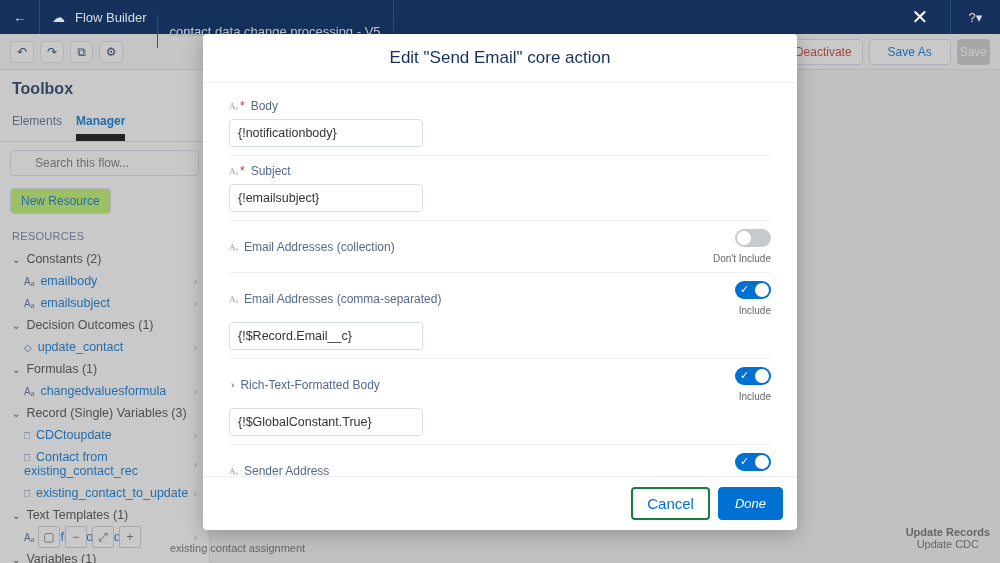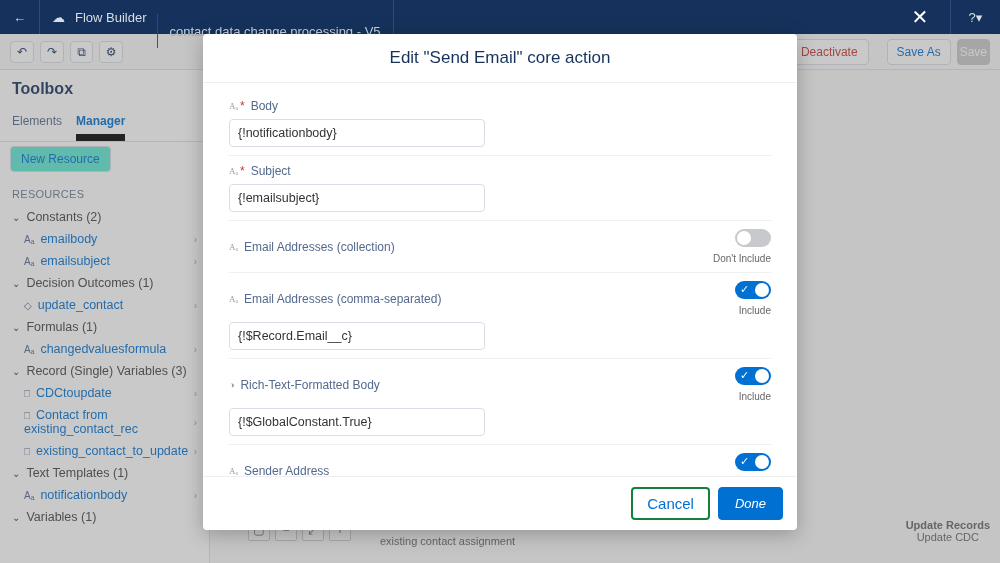--- a/index.html
+++ b/index.html
@@ -12,34 +12,34 @@
   .topbar .title .sub { padding-left: 12px; border-left:1px solid #2a4b7c; height:100%; display:flex; align-items:center; color:#c5d0de;margin-top:28px; }
   .topbar .spacer { flex: 1; }
   .topbar .close { width: 60px; display:flex; align-items:center; justify-content:center; font-size:20px; color:#fff; height:100%; }
   .topbar .help { width: 50px; display:flex; align-items:center; justify-content:center; border-left:1px solid #2a4b7c; height:100%; }
   
   
   .toolbar { height: 36px; background:#f9f9f9; border-bottom:1px solid #e1e1e1; display:flex; align-items:center; padding:0 10px; gap:6px; }
   .toolbar .btn { border:1px solid #d8dde6; background:#fff; border-radius:4px; padding:3px 6px; font-size:12px; color:#16325c; }
   .toolbar .spacer { flex:1; }
   .toolbar .btn.deact { color:#c23934; padding:5px 10px; }
-  .toolbar .btn.saveas { color:#0070d2; padding:5px 9px;margin-left:12px; }
+  .toolbar .btn.saveas { color:#0070d2; padding:5px 18px; }
   .toolbar .btn.save { background:#c9c9c9; color:#fff; padding:5px 2px; border-color:#c9c9c9; }
 
   
-  .main { display:flex; height: calc(563px - 70px); }
+  .main { display:flex; height: calc(563px - 70px); flex-direction: column; }
   .sidebar { width: 210px; background:#fff; border-right:1px solid #e2e2e2; display:flex; flex-direction:column; font-size:13px; color:#16325c; }
   .sidebar .heading { font-size:16px; font-weight:600; padding:10px 12px; }
   .tabs { display:flex; border-bottom:1px solid #e1e1e1; padding:0 12px; gap:14px; }
   .tabs .tab { padding:6px 0; font-size:12px; color:#54698d; }
   .tabs .tab.active { color:#0070d2; font-weight:600; border-bottom:7px solid #000000; }
   .search { margin:8px 10px; }
   .search input { width:100%; border:1px solid #d8dde6; border-radius:4px; padding:5px 8px 5px 24px; font-size:12px; }
   .newbtn { margin:4px 10px 10px 10px; }
-  .newbtn button { border:1px solid #d8dde6; background:#5eead4; color:#0070d2; border-radius:4px; padding:5px 10px; font-size:12px; }
+  .newbtn button { border:1px solid #d8dde6; background:#bef264; color:#0070d2; border-radius:4px; padding:5px 10px; font-size:12px; }
   .section-label { font-size:11px; color:#6b7b93; padding:6px 12px; letter-spacing:0.3px; }
   .group { padding:4px 12px; font-size:12.5px; display:flex; align-items:center; gap:6px; color:#444; }
   .group .chev { font-size:10px; color:#444; }
   .item { padding:4px 12px 4px 24px; font-size:12.5px; color:#0070d2; display:flex; align-items:center; justify-content:space-between; }
   .item .ico { color:#54698d; margin-right:6px; font-size:10px; }
   .item .arr { color:#aaa; font-size:10px; }
   .canvas { flex:1; position:relative; background:#f9f9f9; }
 
   
   .overlay { position:absolute; top:34px; left:0; right:0; bottom:0; background:rgba(100,100,100,0.35); display:flex; justify-content:center; }
@@ -54,21 +54,21 @@
   .field-label { font-size:12px; color:#54698d; display:flex; align-items:center; gap:6px; }
   .field-label .req { color:#c23934; margin-left:-4px; }
   .field-label .typeico { font-size:9px; color:#999; font-family:serif; }
   .toggle-wrap { text-align:right; font-size:10px; color:#54698d; }
   .toggle { width:36px; height:18px; border-radius:9px; display:inline-block; position:relative; background:#0070d2; }
   .toggle.off { background:#c7c9cc; }
   .toggle .knob { width:14px; height:14px; background:#fff; border-radius:50%; position:absolute; top:2px; right:2px; }
   .toggle.off .knob { left:2px; right:auto; }
   .toggle .check { position:absolute; left:5px; top:2px; color:#fff; font-size:11px; }
   .toggle-caption { font-size:10px; color:#666; margin-top:4px; }
-  .field-input { width:256px; border:1px solid #d8dde6; border-radius:4px; padding:6px 8px; font-size:12.5px; color:#333; }
+  .field-input { width:194px; border:1px solid #d8dde6; border-radius:4px; padding:6px 8px; font-size:12.5px; color:#333; }
   .modal-footer { border-top:1px solid #eee; padding:10px 14px; display:flex; justify-content:flex-end; gap:8px; }
   .btn-cancel { border:2px solid #15803d; background:#fff; border-radius:4px; padding:6px 14px; font-size:15px; color:#0070d2; }
   .btn-done { border:1px solid #0070d2; background:#0070d2; border-radius:4px; padding:6px 16px; font-size:13px; color:#fff;font-style:italic; }
 
   .canvas-bottom { position:absolute; bottom:0; left:0; right:0; height:60px; font-size:11px; color:#666; }
   .canvas-label-right { position:absolute; right:10px; bottom:20px; text-align:center; }
   .canvas-label-mid { position:absolute; left:170px; bottom:16px; text-align:center; }
   .canvas-icons { position:absolute; left:38px; bottom:22px; display:flex; gap:5px; }
   .canvas-icons .ib { width:22px; height:22px; border:1px solid #ccc; background:#fff; display:flex; align-items:center; justify-content:center; font-size:12px; border-radius:2px; }
 </style>
@@ -103,20 +103,21 @@
 </div>
 
 <div class="main">
 
   <div class="sidebar">
     <div class="heading">Toolbox</div>
     <div class="tabs">
       <div class="tab">Elements</div>
       <div class="tab active">Manager</div>
     </div>
+    <div class="search"><input placeholder="Search this flow..." style=""></div>
     <div class="newbtn"><button>New Resource</button></div>
     <div class="section-label">RESOURCES</div>
 
     <div class="group">
         <span class="chev">⌄</span>
         <span>Constants (2)</span>
       </div>
     <div class="item">
         <span><span class="ico">Aₐ</span><span>emailbody</span></span>
         <span class="arr">›</span>

